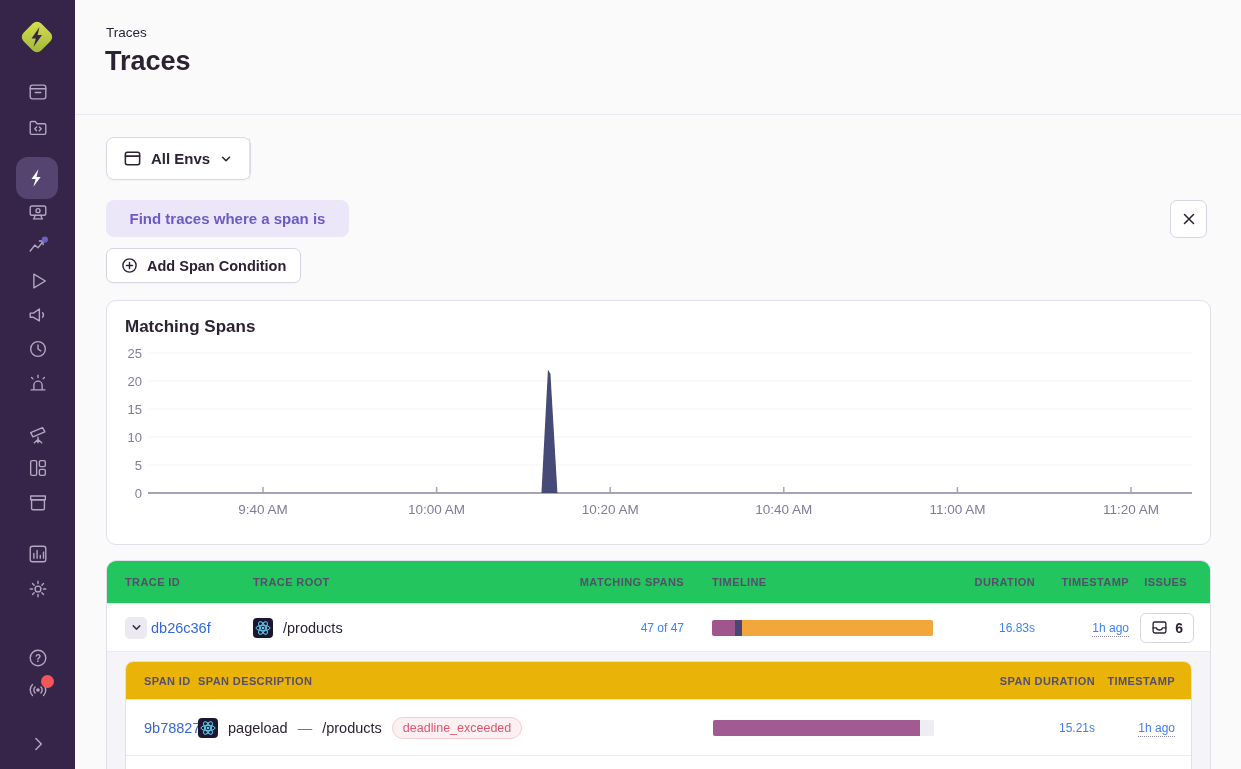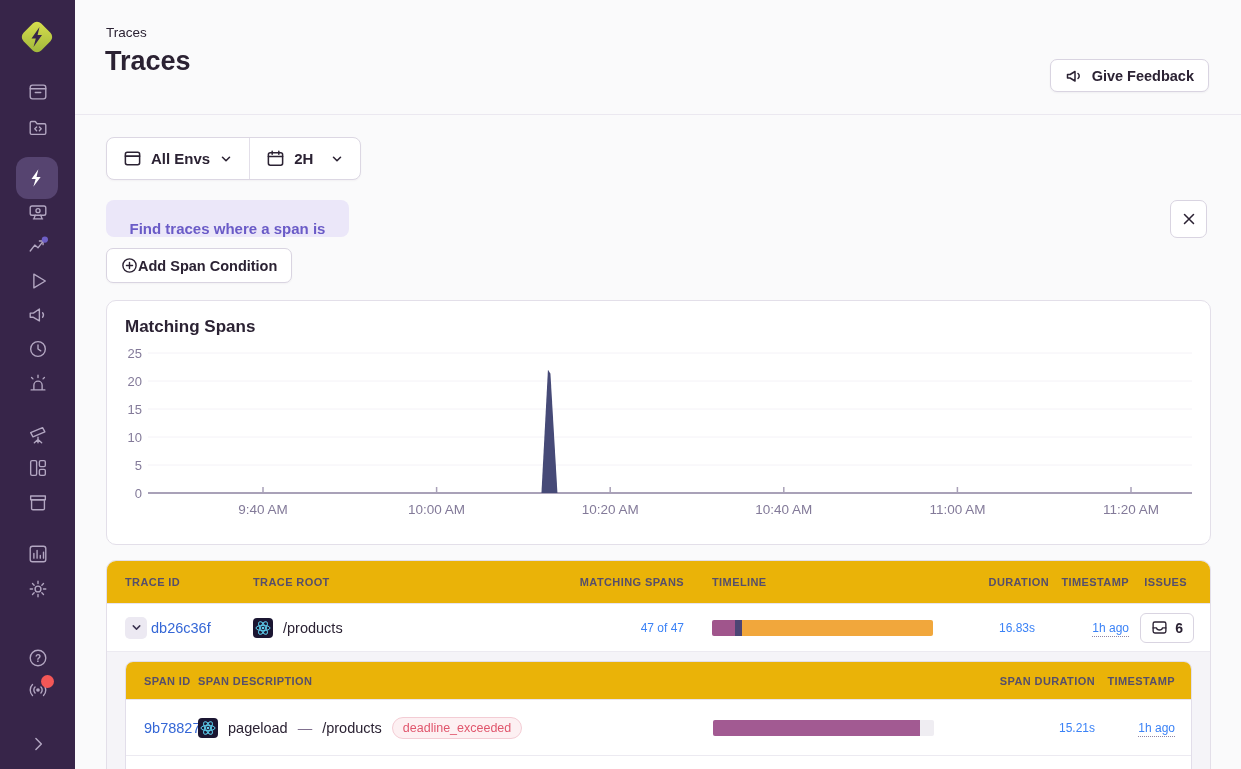--- a/index.html
+++ b/index.html
@@ -25,43 +25,43 @@
 
   
   .filter-bar{position:absolute;top:137px;left:106px;height:43px;display:flex;align-items:center;background:#fff;
     border:1px solid #dcd7e3;border-radius:8px;box-shadow:0 1px 2px rgba(43,34,51,.04)}
   .filter-seg{display:flex;align-items:center;gap:9px;padding:0 16px;height:100%;background:none;border:none;
     font-family:inherit;font-weight:700;font-size:15px;color:#2b2233;cursor:pointer}
   .filter-divider{width:1px;align-self:stretch;background:#e3dfe9}
 
   
   .where-pill{position:absolute;top:200px;left:106px;width:243px;height:37px;background:#ebe7f9;border-radius:8px;
-    display:flex;align-items:flex-end;justify-content:center;font-weight:700;font-size:15px;color:#6a5bc7}
+    display:flex;align-items:center;justify-content:center;font-weight:700;font-size:15px;color:#6a5bc7}
   .search-box{position:absolute;top:200px;left:358px;width:798px;height:38px;background:#fff;border:1px solid #d9d4e1;
     border-radius:7px;display:flex;align-items:center;gap:9px;padding:0 12px;cursor:text}
   .token{display:inline-flex;font-family:"DejaVu Sans Mono","Liberation Mono",monospace;font-size:13px;line-height:1;
     border:1px solid #6e5fd0;box-shadow:0 0 0 1.5px rgba(110,95,208,.35);border-radius:3px;padding:4px 5px;background:#fff;cursor:text}
   .tk{color:#18141f}.tv{color:#4a53ce}
   .clear-btn{margin-left:auto;background:none;border:none;padding:2px;cursor:pointer;display:flex}
   .close-btn{position:absolute;top:200px;left:1170px;width:37px;height:38px;background:#fff;border:1px solid #d9d4e1;
     border-radius:7px;display:flex;align-items:center;justify-content:center;cursor:pointer}
-  .add-btn{position:absolute;top:248px;left:106px;height:35px;display:inline-flex;align-items:center;padding:0 14px;
+  .add-btn{position:absolute;top:248px;left:106px;height:35px;display:inline-flex;align-items:center;gap:9px;padding:0 14px;
     background:#fff;border:1px solid #d9d4e1;border-radius:7px;font-family:inherit;font-weight:700;font-size:14.5px;
     color:#2b2233;cursor:pointer;box-shadow:0 1px 2px rgba(43,34,51,.04)}
 
   
   .chart-panel{position:absolute;top:300px;left:106px;width:1105px;height:245px;background:#fff;
     border:1px solid #e3dfe9;border-radius:10px}
   .chart-panel h2{position:absolute;top:16px;left:18px;margin:0;font-size:17px;font-weight:700;color:#2b2233}
   #chart-svg{position:absolute;top:0;left:0;width:1103px;height:235px;pointer-events:none}
 
   
   .trace-panel{position:absolute;top:560px;left:106px;width:1105px;height:250px;background:#fff;
     border:1px solid #e3dfe9;border-radius:10px;overflow:hidden}
-  .t-head{position:relative;height:43px;background:#eab308;border-bottom:1px solid #e8e4ee}
+  .t-head{position:relative;height:43px;background:#22c55e;border-bottom:1px solid #e8e4ee}
   .h{position:absolute;top:50%;transform:translateY(-50%);font-size:11px;font-weight:700;letter-spacing:.4px;
      color:#564f6b;text-transform:uppercase;white-space:nowrap}
   .t-row{position:relative;height:48px;background:#fff;border-bottom:1px solid #eceaf1}
   .cell{position:absolute;top:50%;transform:translateY(-50%);font-size:12px;color:#3b82f6;white-space:nowrap}
   .expand-btn{position:absolute;left:18px;top:50%;transform:translateY(-50%);width:22px;height:22px;background:#ece9f2;
     border:none;border-radius:5px;display:flex;align-items:center;justify-content:center;cursor:pointer;padding:0}
   .trace-link{position:absolute;top:50%;transform:translateY(-50%);color:#3567d6;font-size:14.5px;text-decoration:none;cursor:pointer;white-space:nowrap}
   .root{position:absolute;top:50%;transform:translateY(-50%);display:flex;align-items:center;gap:10px;font-size:14.5px;white-space:nowrap}
   .timeline{position:absolute;top:50%;transform:translateY(-50%);height:16px;width:221px;border-radius:2px;overflow:hidden}
   .timeline.with-track{background:#efedf2}
@@ -200,51 +200,34 @@
     <span class="reddot"></span>
     <button class="snav" style="top:727px">
       <svg width="20" height="20" viewBox="0 0 24 24" fill="none" stroke="#b3a7c2" stroke-width="1.8" stroke-linecap="round" stroke-linejoin="round">
         <path d="M9.5 5.5l6.5 6.5-6.5 6.5"></path>
         </svg>
     </button>
   </aside>
 
   <div class="breadcrumb">Traces</div>
   <h1 class="page-title">Traces</h1>
-  <button class="feedback-btn">
-    <svg width="18" height="18" viewBox="0 0 18 18" fill="none" stroke="#2b2233" stroke-width="1.5" stroke-linecap="round" stroke-linejoin="round">
-      <path d="M2.5 7.5v3.5h2.6l4.9 3V4.5l-4.9 3H2.5z"></path>
-        <path d="M13 6.5a3.2 3.2 0 0 1 0 5"></path>
-      </svg>
-    <span>Give Feedback</span>
-  </button>
   <div class="header-divider"></div>
 
   <div class="filter-bar">
     <button class="filter-seg">
       <svg width="19" height="19" viewBox="0 0 20 20" fill="none" stroke="#2b2233" stroke-width="1.6" stroke-linecap="round" stroke-linejoin="round">
         <rect x="2.5" y="3.5" width="15" height="13" rx="2"></rect>
           <path d="M2.5 7.5h15"></path>
         </svg>
       <span>All Envs</span>
       <svg width="14" height="14" viewBox="0 0 16 16" fill="none" stroke="#2b2233" stroke-width="1.8" stroke-linecap="round" stroke-linejoin="round">
           <path d="M4 6l4 4 4-4"></path>
         </svg>
     </button>
     <div class="filter-divider"></div>
-    <button class="filter-seg">
-      <svg width="19" height="19" viewBox="0 0 20 20" fill="none" stroke="#2b2233" stroke-width="1.6" stroke-linecap="round" stroke-linejoin="round">
-        <rect x="2.5" y="4" width="15" height="13" rx="2"></rect>
-          <path d="M2.5 8h15M6.5 2.5v3M13.5 2.5v3"></path>
-        </svg>
-      <span>2H</span>
-      <svg width="14" height="14" viewBox="0 0 16 16" fill="none" stroke="#2b2233" stroke-width="1.8" stroke-linecap="round" stroke-linejoin="round" style="margin-left:8px">
-          <path d="M4 6l4 4 4-4"></path>
-        </svg>
-    </button>
   </div>
 
   <div class="where-pill">
     <span>Find traces where a span is</span>
   </div>
   <button class="close-btn">
     <svg width="18" height="18" viewBox="0 0 20 20" fill="none" stroke="#2b2233" stroke-width="1.7" stroke-linecap="round">
         <path d="M5 5l10 10M15 5L5 15"></path>
       </svg>
   </button>
@@ -286,21 +269,21 @@
         <polygon points="434.44,192 440.94,68.8 443.44,72.8 450.44,192" fill="#464a77"></polygon>
       </svg>
   </section>
 
   <section class="trace-panel">
     <div class="t-head">
       <span class="h" style="left:18px">Trace ID</span>
       <span class="h" style="left:146px">Trace Root</span>
       <span class="h ta-r" style="right:526px">Matching Spans</span>
       <span class="h" style="left:605px">Timeline</span>
-      <span class="h ta-r" style="right:161px">Duration</span>
+      <span class="h ta-r" style="right:175px">Duration</span>
       <span class="h ta-r" style="right:81px">Timestamp</span>
       <span class="h ta-r" style="right:23px">Issues</span>
     </div>
 
     <div class="t-row">
       <button class="expand-btn">
         <svg width="13" height="13" viewBox="0 0 16 16" fill="none" stroke="#3d3552" stroke-width="1.8" stroke-linecap="round" stroke-linejoin="round">
             <path d="M4 6l4 4 4-4"></path>
           </svg>
       </button>

